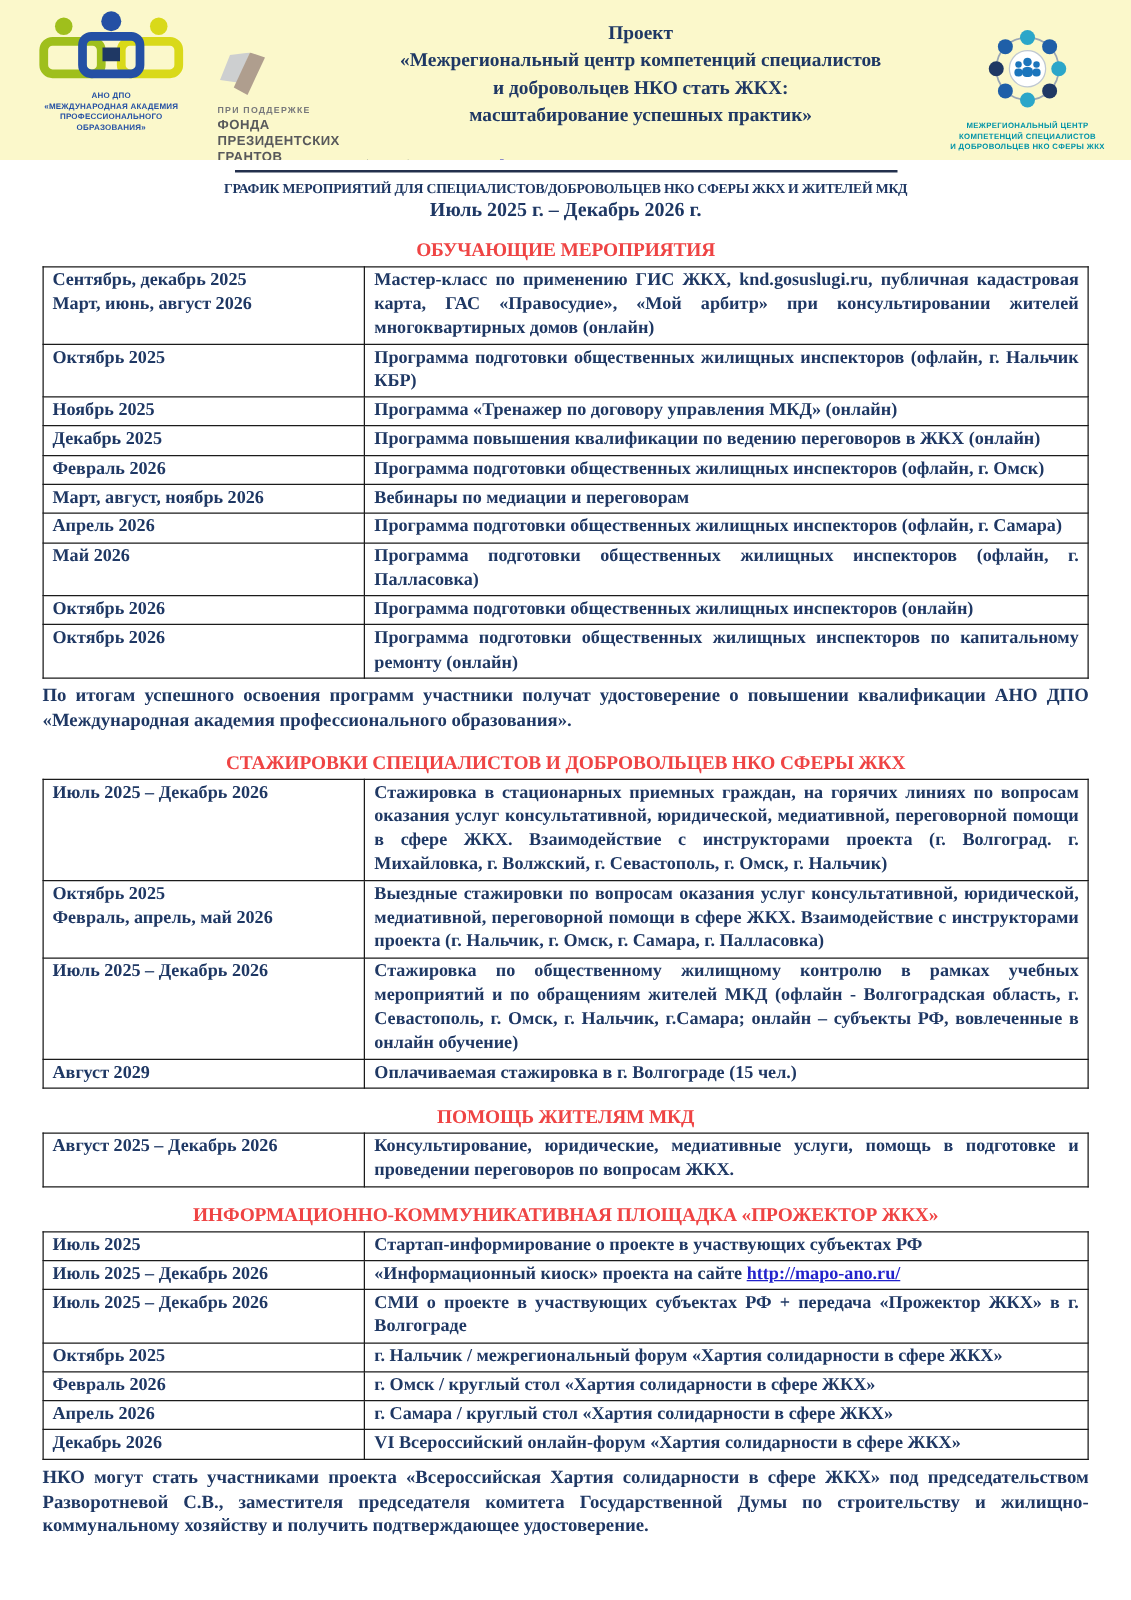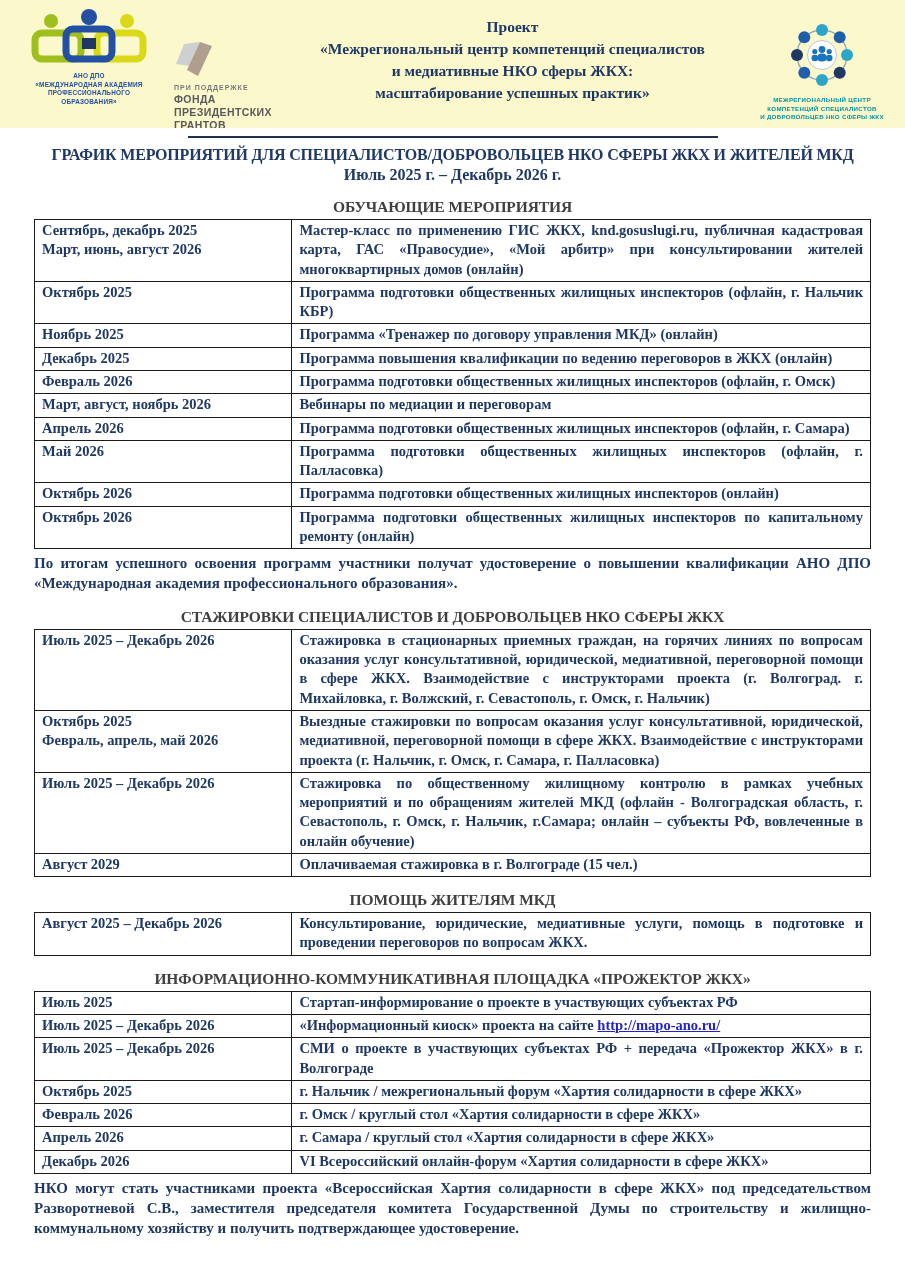--- a/index.html
+++ b/index.html
@@ -23,23 +23,23 @@
              line-height:1.25;letter-spacing:.4px;}
   .project-block{flex:1;text-align:center;font-size:15.5px;line-height:1.42;padding-top:8px;}
   .phone-row{display:flex;justify-content:flex-start;gap:8px;margin-top:19px;}
   .cell-link{color:#2222CC;font-weight:bold;}
   .logo-right{width:150px;text-align:center;padding-top:16px;}
   .logo-right-text{font-family:"Liberation Sans",sans-serif;font-size:6.2px;
                    color:#0093A8;line-height:1.4;letter-spacing:.3px;margin-top:2px;}
   
   .main{flex:1;background:#ffffff;padding:0 34px;box-sizing:border-box;}
   .sep-line{width:530px;margin:8px auto 7px;border-top:2px solid #23304d;height:0;}
-  .title{font-size:16px;text-align:center;margin:0;line-height:1.25;letter-spacing:-.2px;}
+  .title{font-size:11px;text-align:center;margin:0;line-height:1.25;letter-spacing:-.2px;}
   .subtitle{font-size:16px;text-align:center;margin-top:1px;}
-  .sec-head{font-size:15.5px;color:#404040;text-align:center;margin:14px 0 3px;letter-spacing:-.1px;}
+  .sec-head{font-size:15.5px;color:#ef4444;text-align:center;margin:14px 0 3px;letter-spacing:-.1px;}
   table.sched{width:100%;border-collapse:collapse;table-layout:fixed;}
   table.sched td{border:1.5px solid #1b1b1b;padding:1px 7px 2px;font-size:14.5px;
                  line-height:1.33;vertical-align:top;}
   td.date-cell{width:29%;white-space:pre-line;}
   td.event-cell{text-align:justify;}
   .note{font-size:15px;line-height:1.32;margin:5px 0 0;text-align:justify;}
   .note:empty{display:none;}
 </style>
 </head>
 <body>
@@ -72,21 +72,21 @@
       </svg>
       <div class="grant-sub">ПРИ ПОДДЕРЖКЕ</div>
       <div class="grant-big">ФОНДА</div>
       <div class="grant-big">ПРЕЗИДЕНТСКИХ</div>
       <div class="grant-big">ГРАНТОВ</div>
     </div>
 
     <div class="project-block">
       <div>Проект</div>
       <div>«Межрегиональный центр компетенций специалистов</div>
-      <div>и медиативные НКО сферы ЖКХ:</div>
+      <div>и добровольцев НКО стать ЖКХ:</div>
       <div>масштабирование успешных практик»</div>
       <div class="phone-row">
         <span>8 (8442) 52-93-22</span>
         <a href="#" class="cell-link">http://mapo-ano.ru/</a>
       </div>
     </div>
 
     <div class="logo-right">
       <svg width="92" height="66" viewBox="0 0 92 66">
         <circle cx="46" cy="31" r="25" fill="none" stroke="#9aa7b5" stroke-width="1.4"></circle>

